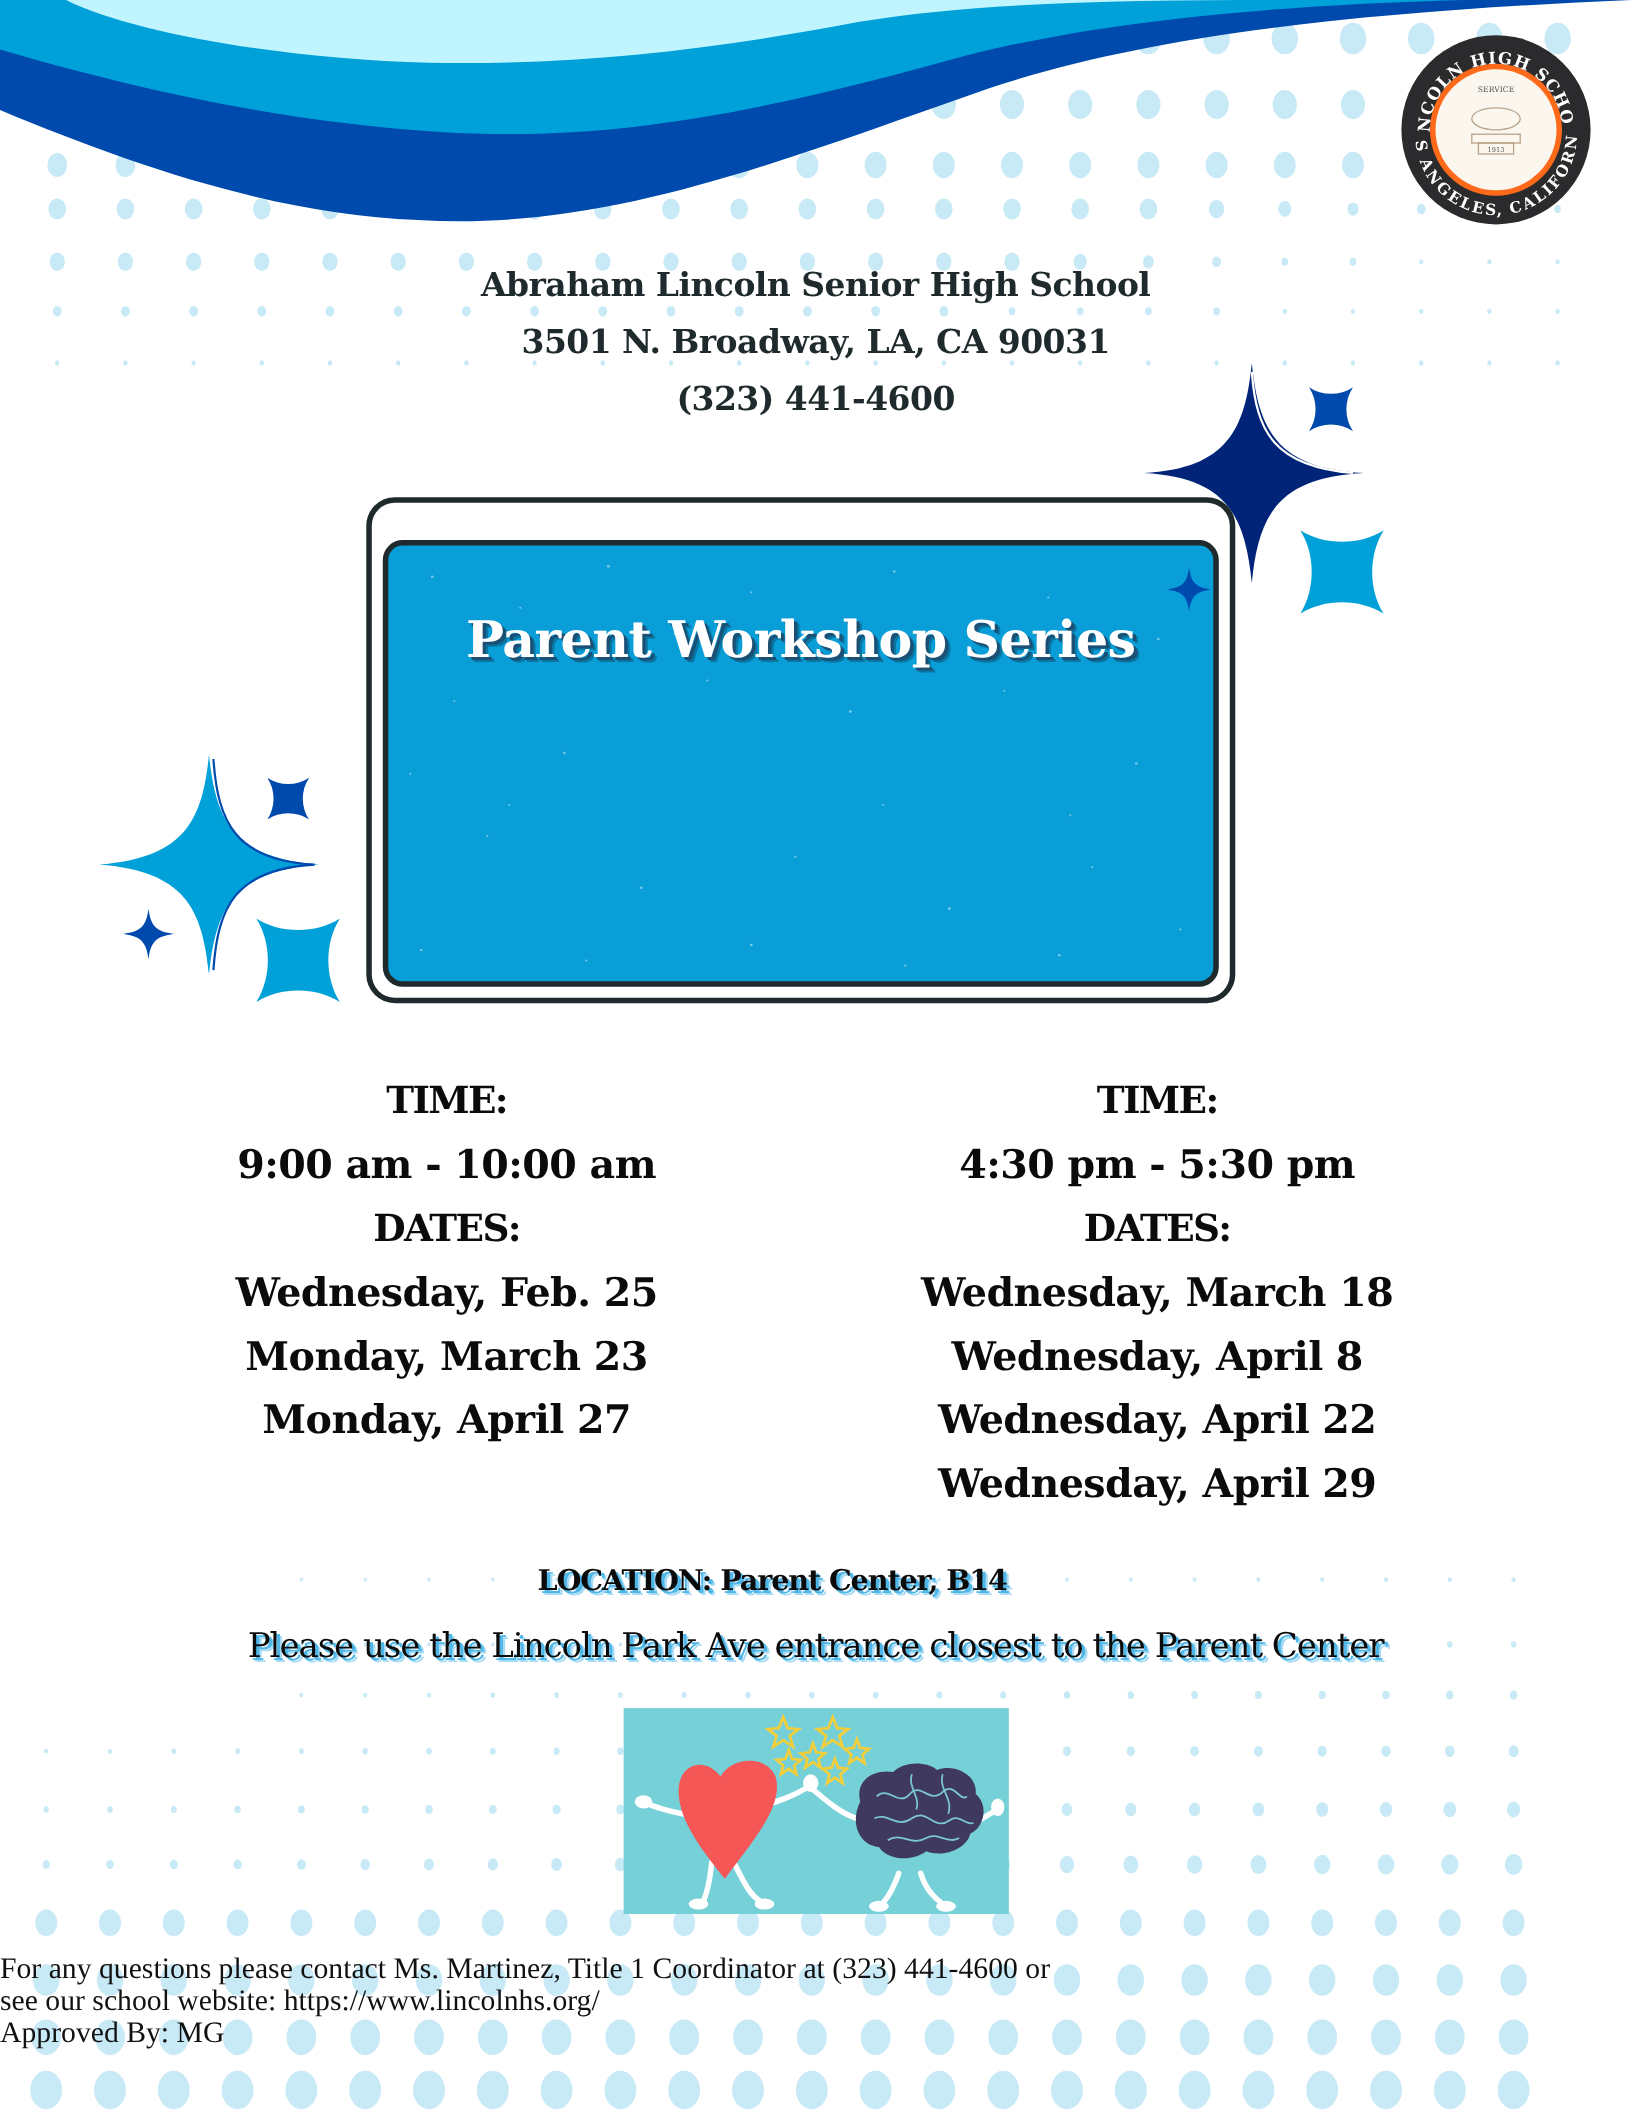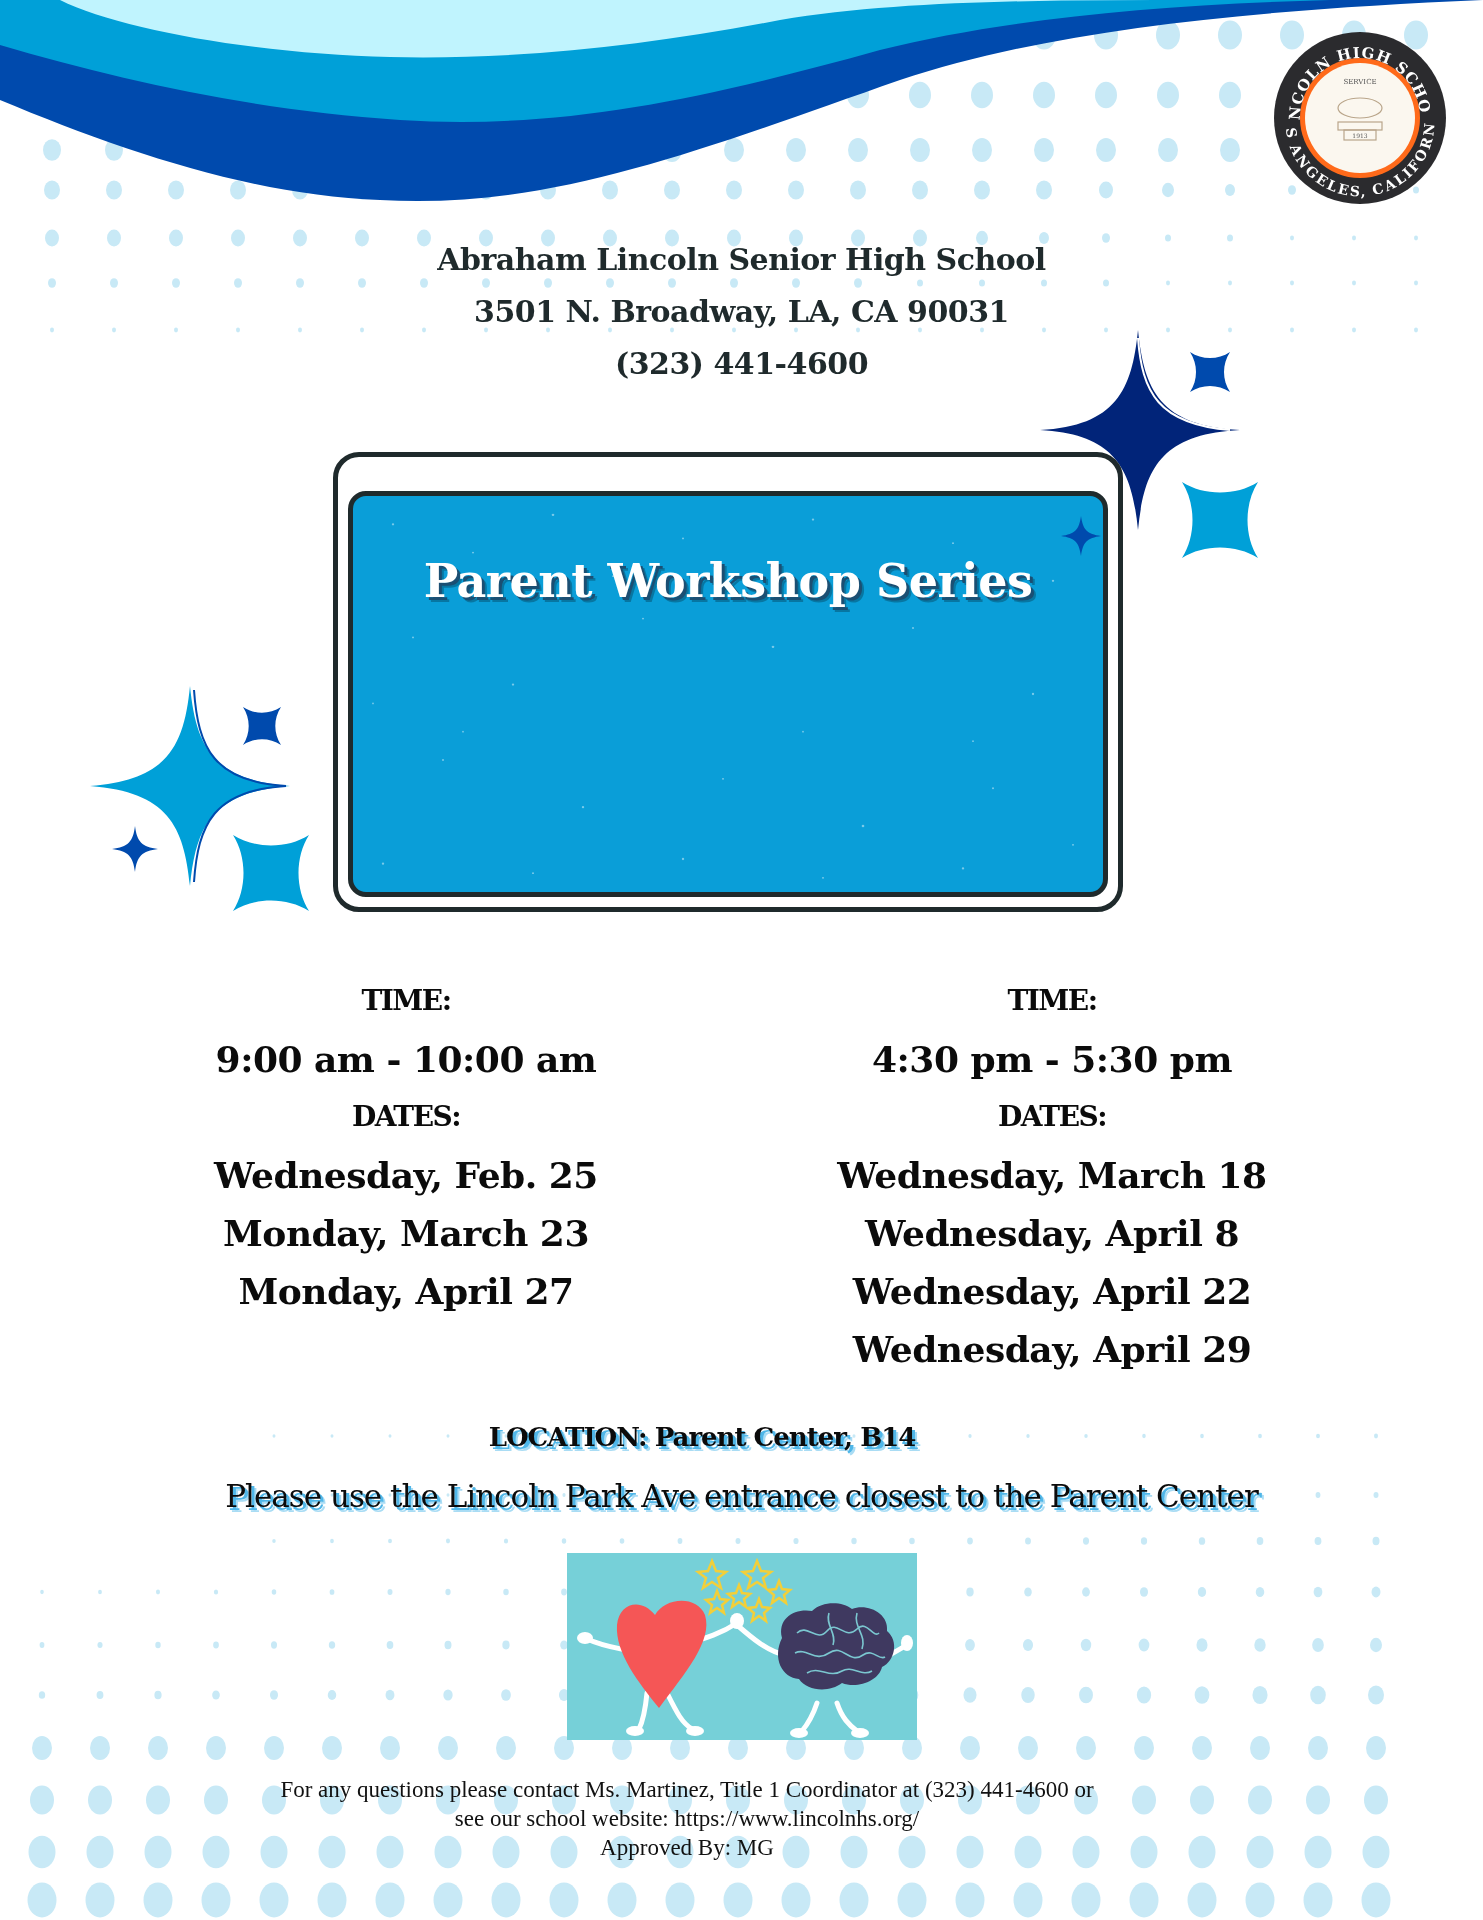--- a/index.html
+++ b/index.html
@@ -43,21 +43,21 @@
     letter-spacing: -1px;
     text-shadow: 4px 4px 0 #1b4f73, 6px 6px 0 rgba(0,0,0,0.25);
   }
 
   .sparkle { position: absolute; }
 
   .schedule-col {
     position: absolute; top: 972px; width: 520px; text-align: center;
     color: #0b0b0b; font-weight: bold; font-family: "DejaVu Serif", serif;
   }
-  .schedule-col .label { font-size: 28px; line-height: 58px; letter-spacing: -1.5px; }
+  .schedule-col .label { font-size: 34px; line-height: 58px; letter-spacing: -1.5px; }
   .schedule-col .value { font-size: 36px; line-height: 58px; letter-spacing: -0.5px; }
   .col-left { left: 146px; }
   .col-right { left: 792px; }
 
   .location {
     position: absolute; left: 0; top: 1422px; width: 1404px; text-align: center;
     font-weight: bold; color: #0b0b0b; font-size: 26px; letter-spacing: -1px;
     text-shadow: 3px 3px 0 #4fb6e8, 5px 5px 0 #a9dcf4;
   }
   .entrance {
@@ -65,22 +65,22 @@
     font-weight: normal; color: #0b0b0b; font-size: 31px; letter-spacing: -1px;
     text-shadow: 3px 3px 0 #4fb6e8, 5px 5px 0 #a9dcf4;
   }
 
   .illustration {
     position: absolute; left: 567px; top: 1553px; width: 350px; height: 187px;
     background: #76d0d8;
   }
 
   .footer {
-    position: absolute; left: 0; top: 1775px; width: 1374px; text-align: center;
-    font-family: "Liberation Serif", serif; color: #111; font-size: 23px; line-height: 29px;
+    position: absolute; left: 0; top: 1775px; width: 1374px; 
+    font-family: "Liberation Serif", serif; color: #111; font-size: 27px; line-height: 29px;
   }
 </style>
 </head>
 <body>
 
 <svg class="dots-svg" viewBox="0 0 1483 1920">
   <g fill="#c8e9f6" id="dotgroup">
       <ellipse cx="734" cy="35" rx="12" ry="14.399999999999999"></ellipse>
       <ellipse cx="796" cy="35" rx="12" ry="14.399999999999999"></ellipse>
       <ellipse cx="858" cy="35" rx="12" ry="14.399999999999999"></ellipse>

